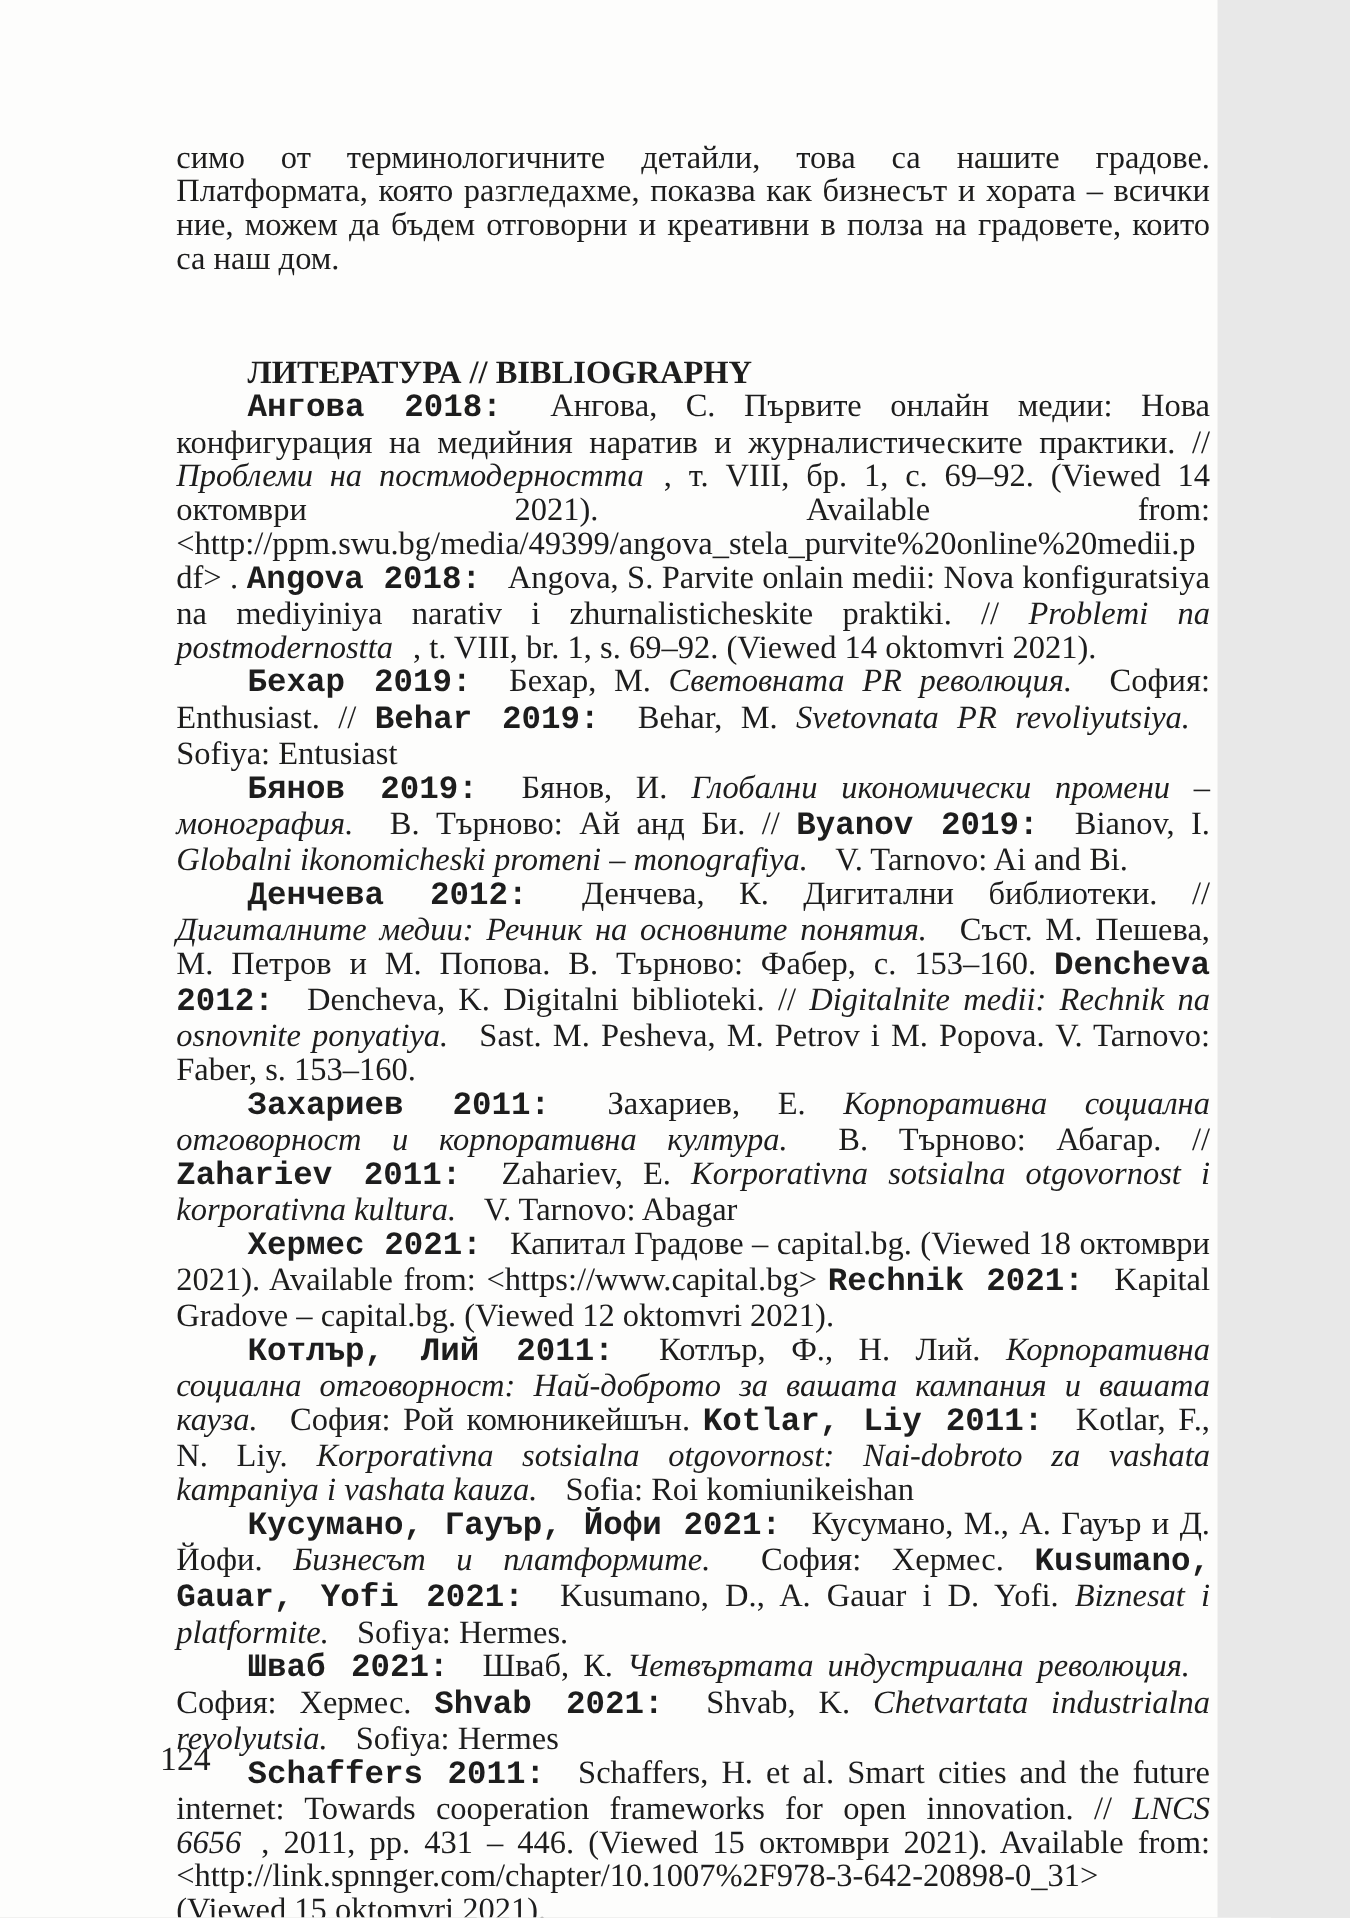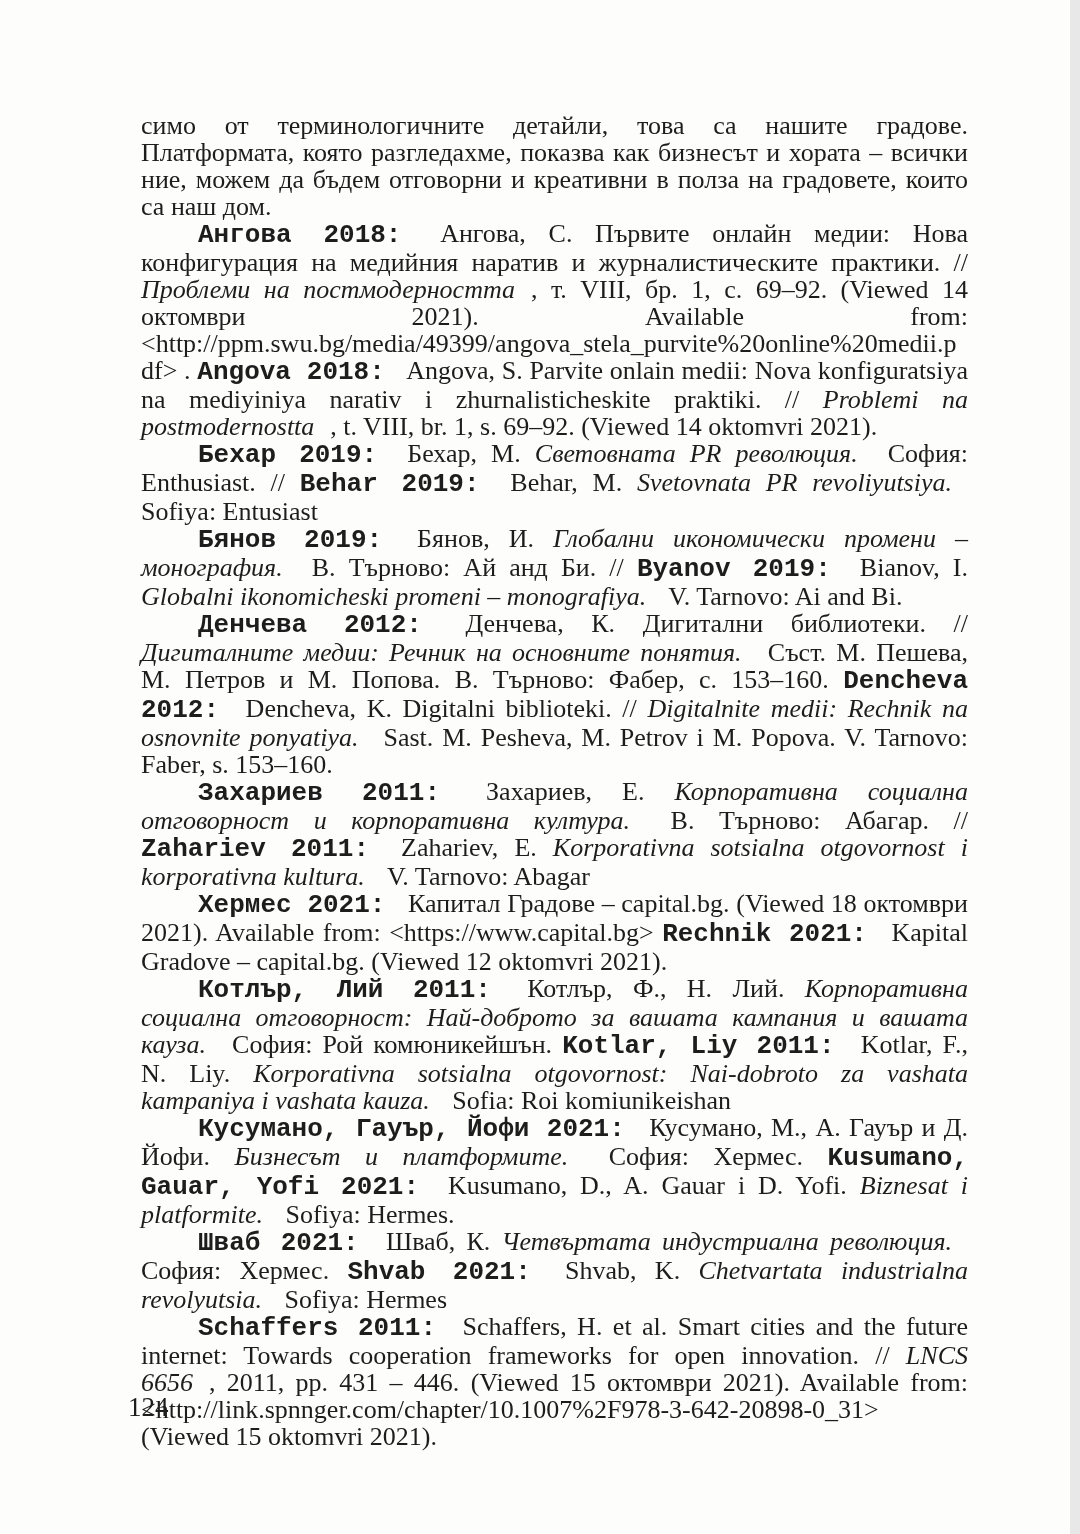--- a/index.html
+++ b/index.html
@@ -2,21 +2,21 @@
 <html><head>
 <meta charset="utf-8">
 <style>
   html, body {
     margin: 0;
     padding: 0;
     background: #e8e8e8;
   }
   .page {
     position: relative;
-    width: 1070px;
+    width: 974px;
     height: 1534px;
     background: #fdfdfc;
     font-family: "Liberation Serif", "DejaVu Serif", serif;
     color: #1d1d1d;
     overflow: hidden;
   }
   .text-block {
     position: absolute;
     left: 141px;
     top: 112px;
@@ -51,20 +51,21 @@
     font-size: 27px;
     line-height: 30px;
   }
 </style>
 </head>
 <body>
 
 <div class="page">
   <div class="text-block">
     <p class="intro">симо от терминологичните детайли, това са нашите градове. Платформата, която разгледахме, показва как бизнесът и хората – всички ние, можем да бъдем отговорни и креативни в полза на градовете, които са наш дом.</p>
+    <p class="bib-heading">ЛИТЕРАТУРА // BIBLIOGRAPHY</p>
     <div class="entries">
         <p class="entry"><span class="seg bold">Ангова 2018:</span><span class="seg regular"> Ангова, С. Първите онлайн медии: Нова конфигурация на медийния наратив и журналистическите практики. // </span><span class="seg italic">Проблеми на постмодерността</span><span class="seg regular">, т. VIII, бр. 1, с. 69–92. (Viewed 14 октомври 2021). Available from: &lt;http://ppm.swu.bg/media/49399/angova_stela_purvite%20online%20medii.pdf&gt; . </span><span class="seg bold">Angova 2018:</span><span class="seg regular"> Angova, S. Parvite onlain medii: Nova konfiguratsiya na mediyiniya narativ i zhurnalisticheskite praktiki. // </span><span class="seg italic">Problemi na postmodernostta</span><span class="seg regular">, t. VIII, br. 1, s. 69–92. (Viewed 14 oktomvri 2021).</span></p>
         <p class="entry"><span class="seg bold">Бехар 2019:</span><span class="seg regular"> Бехар, М. </span><span class="seg italic">Световната PR революция.</span><span class="seg regular"> София: Enthusiast. // </span><span class="seg bold">Behar 2019:</span><span class="seg regular"> Behar, M. </span><span class="seg italic">Svetovnata PR revoliyutsiya.</span><span class="seg regular"> Sofiya: Entusiast</span></p>
         <p class="entry"><span class="seg bold">Бянов 2019:</span><span class="seg regular"> Бянов, И. </span><span class="seg italic">Глобални икономически промени – монография.</span><span class="seg regular"> В. Търново: Ай анд Би. // </span><span class="seg bold">Byanov 2019:</span><span class="seg regular"> Bianov, I. </span><span class="seg italic">Globalni ikonomicheski promeni – monografiya.</span><span class="seg regular"> V. Tarnovo: Ai and Bi.</span></p>
         <p class="entry"><span class="seg bold">Денчева 2012:</span><span class="seg regular"> Денчева, К. Дигитални библиотеки. // </span><span class="seg italic">Дигиталните медии: Речник на основните понятия.</span><span class="seg regular"> Съст. М. Пешева, М. Петров и М. Попова. В. Търново: Фабер, с. 153–160. </span><span class="seg bold">Dencheva 2012:</span><span class="seg regular"> Dencheva, K. Digitalni biblioteki. // </span><span class="seg italic">Digitalnite medii: Rechnik na osnovnite ponyatiya.</span><span class="seg regular"> Sast. M. Pesheva, M. Petrov i M. Popova. V. Tarnovo: Faber, s. 153–160.</span></p>
         <p class="entry"><span class="seg bold">Захариев 2011:</span><span class="seg regular"> Захариев, Е. </span><span class="seg italic">Корпоративна социална отговорност и корпоративна култура.</span><span class="seg regular"> В. Търново: Абагар. // </span><span class="seg bold">Zahariev 2011:</span><span class="seg regular"> Zahariev, E. </span><span class="seg italic">Korporativna sotsialna otgovornost i korporativna kultura.</span><span class="seg regular"> V. Tarnovo: Abagar</span></p>
         <p class="entry"><span class="seg bold">Хермес 2021:</span><span class="seg regular"> Капитал Градове – capital.bg. (Viewed 18 октомври 2021). Available from: &lt;https://www.capital.bg&gt; </span><span class="seg bold">Rechnik 2021:</span><span class="seg regular"> Kapital Gradove – capital.bg. (Viewed 12 oktomvri 2021).</span></p>
         <p class="entry"><span class="seg bold">Котлър, Лий 2011:</span><span class="seg regular"> Котлър, Ф., Н. Лий. </span><span class="seg italic">Корпоративна социална отговорност: Най-доброто за вашата кампания и вашата кауза.</span><span class="seg regular"> София: Рой комюникейшън. </span><span class="seg bold">Kotlar, Liy 2011:</span><span class="seg regular"> Kotlar, F., N. Liy. </span><span class="seg italic">Korporativna sotsialna otgovornost: Nai-dobroto za vashata kampaniya i vashata kauza.</span><span class="seg regular"> Sofia: Roi komiunikeishan</span></p>
         <p class="entry"><span class="seg bold">Кусумано, Гауър, Йофи 2021:</span><span class="seg regular"> Кусумано, М., А. Гауър и Д. Йофи. </span><span class="seg italic">Бизнесът и платформите.</span><span class="seg regular"> София: Хермес. </span><span class="seg bold">Kusumano, Gauar, Yofi 2021:</span><span class="seg regular"> Kusumano, D., A. Gauar i D. Yofi. </span><span class="seg italic">Biznesat i platformite.</span><span class="seg regular"> Sofiya: Hermes.</span></p>
         <p class="entry"><span class="seg bold">Шваб 2021:</span><span class="seg regular"> Шваб, К. </span><span class="seg italic">Четвъртата индустриална революция.</span><span class="seg regular"> София: Хермес. </span><span class="seg bold">Shvab 2021:</span><span class="seg regular"> Shvab, K. </span><span class="seg italic">Chetvartata industrialna revolyutsia.</span><span class="seg regular"> Sofiya: Hermes</span></p>

